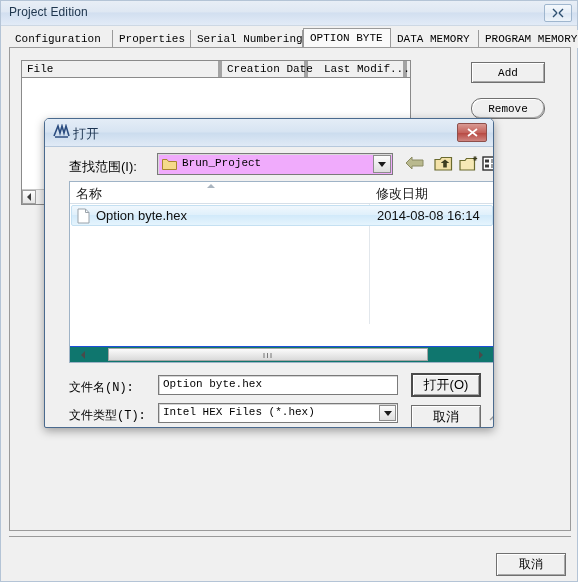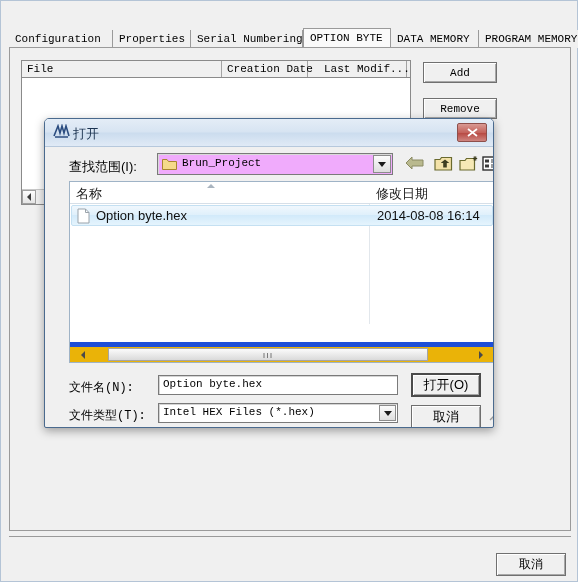--- a/index.html
+++ b/index.html
@@ -102,21 +102,21 @@
     box-sizing: border-box;
   }
   .flh-cell {
     position: absolute;
     top: 0; height: 16px;
     font-family: "Liberation Mono", monospace;
     font-size: 11px;
     color: #000;
     padding: 1px 0 0 5px;
     box-sizing: border-box;
-    border-right: 1px solid #a3a3a3;
+    border-right: 4px solid #a3a3a3;
     white-space: nowrap;
     line-height: 14px;
   }
   #file-list-body {
     position: absolute;
     left: 0; top: 17px; right: 0; bottom: 15px;
     background: #fff;
   }
   #file-list-hscroll {
     position: absolute;
@@ -140,24 +140,24 @@
   .side-btn {
     position: absolute;
     width: 74px; height: 21px;
     background: #f0f0f0;
     border: 1px solid #707070;
     box-shadow: inset 1px 1px 0 #ffffff, inset -1px -1px 0 #a8a8a8;
     box-sizing: border-box;
     font-family: "Liberation Mono", monospace;
     font-size: 11px;
     color: #000;
-    display: flex; align-items: center; justify-content: center;
+    display: flex; align-items: center; justify-content: center; margin-left: 48px;
   }
   #btn-add { left: 413px; top: 14px; }
-  #btn-remove { left: 413px; top: 50px; }
+  #btn-remove { left: 413px; top: 50px; border-radius: 10px; }
 
   #inner-panel {
     position: absolute;
     left: 11px; top: 374px;
     width: 540px; height: 96px;
     background: #f0f0f0;
   }
 
   
   #bottom-sep {
@@ -324,22 +324,22 @@
     position: absolute; left: 24px; top: 2px;
     font-size: 13px; color: #101010;
   }
   .dlg-row-date {
     position: absolute; left: 305px; top: 2px;
     font-size: 13px; color: #101010;
   }
   #dlg-list-hscroll {
     position: absolute; left: 0; right: 0; bottom: 0;
     height: 15px;
-    background: #eab308;
-    border-top: 5px solid #1d4ed8;
+    background: #0f766e;
+    border-top: 1px solid #1d4ed8;
   }
   #dlg-hthumb {
     position: absolute;
     left: 38px; top: 1px;
     width: 320px; height: 13px;
     background: linear-gradient(to bottom,#fbfbfb,#dadada);
     border: 1px solid #a5a5a5;
     box-sizing: border-box;
     display: flex; align-items: center; justify-content: center;
     font-size: 9px; color: #5c5c5c; letter-spacing: 1px;
@@ -410,20 +410,29 @@
   #dlg-grip {
     position: absolute; right: 2px; bottom: 2px;
     width: 12px; height: 12px;
   }
 </style>
 </head>
 <body>
 
 <div id="app-window">
 
+  <div id="title-bar">
+    <div id="title-text">Project Edition</div>
+    <div id="title-close">
+      <svg width="12" height="10" viewBox="0 0 12 10">
+        <path d="M1 1 L5 5 M5 5 L1 9 M11 1 L7 5 M7 5 L11 9" stroke="#2d4f70" stroke-width="1.4" fill="none"></path>
+        <path d="M1 1 L11 9 M11 1 L1 9" stroke="#2d4f70" stroke-width="0" fill="none"></path>
+      </svg>
+    </div>
+  </div>
 
   <div id="tab-strip">
     <div class="tab" style="left:0px;width:104px;">Configuration</div>
     <div class="tab" style="left:104px;width:78px;">Properties</div>
     <div class="tab" style="left:182px;width:112px;">Serial Numbering</div>
     <div class="tab tab-active" style="left:294px;width:88px;top:-2px;height:20px;">OPTION BYTE</div>
     <div class="tab" style="left:382px;width:88px;">DATA MEMORY</div>
     <div class="tab" style="left:470px;width:104px;">PROGRAM MEMORY</div>
   </div>
 

